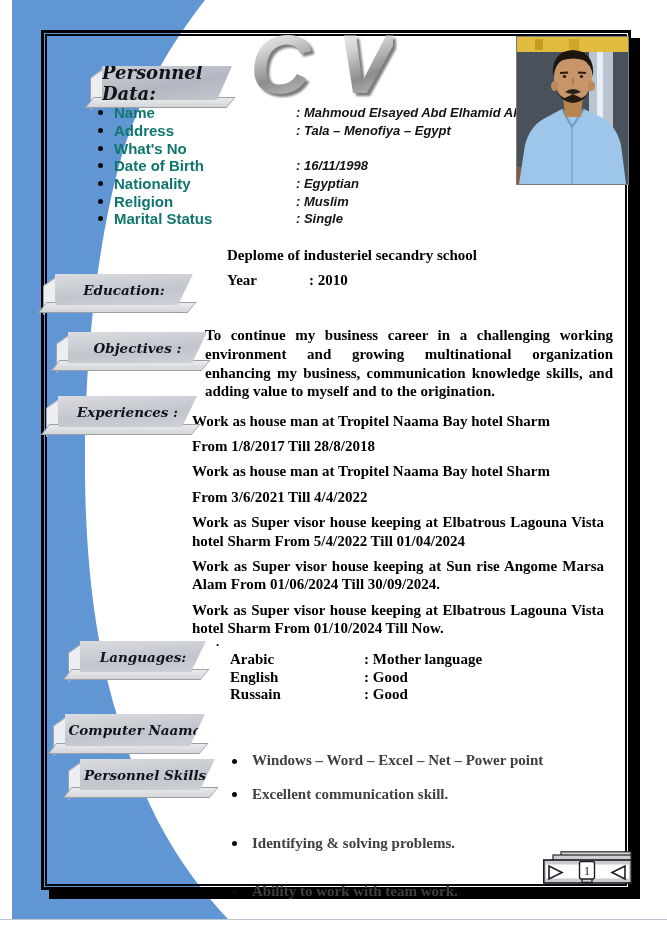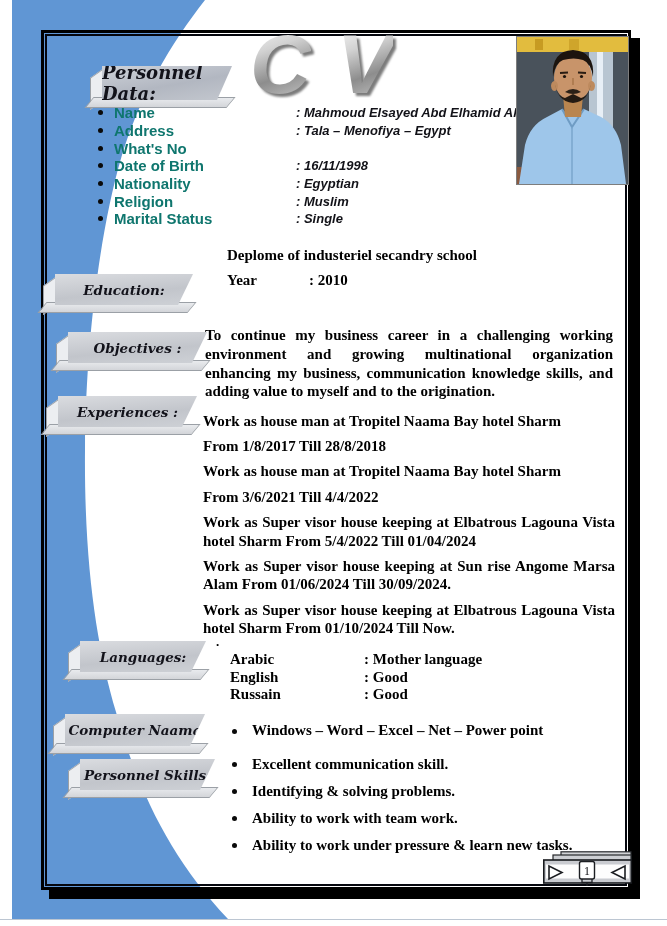--- a/index.html
+++ b/index.html
@@ -48,28 +48,28 @@
   .pd-list{left:92px;top:104px;width:430px;z-index:4;}
   .pd-row{display:grid;grid-template-columns:22px 182px 1fr;height:17.7px;align-items:center;}
   .blt{width:5px;height:5px;border-radius:50%;background:#0a0a0a;justify-self:start;margin-left:6px;}
   .pd-label{font:700 15px "Liberation Sans",sans-serif;color:#0f766e;}
   .pd-value{font:italic 700 13px "Liberation Sans",sans-serif;color:#121218;white-space:nowrap;}
   .edu-block{left:227px;top:243px;width:290px;z-index:4;}
   .edu-line1{font:700 15px "Liberation Serif",serif;line-height:25px;}
   .edu-row{display:grid;grid-template-columns:82px 1fr;font:700 15px "Liberation Serif",serif;line-height:25px;}
   .obj-text{left:205px;top:326px;width:408px;z-index:4;font:700 15px "Liberation Serif",serif;
             line-height:18.8px;text-align:justify;}
-  .exp-block{left:203px;top:412px;width:412px;z-index:4;}
+  .exp-block{left:192px;top:412px;width:412px;z-index:4;}
   .exp-block p{margin:0 0 6.5px 0;font:700 15px "Liberation Serif",serif;line-height:18.7px;text-align:justify;}
   .stray{left:216px;top:634px;z-index:4;font:700 13px "Liberation Serif",serif;}
 
   .lang-block{left:230px;top:651px;width:310px;z-index:4;}
   .lang-row{display:grid;grid-template-columns:118px 1fr;font:700 15px "Liberation Serif",serif;line-height:17.6px;gap:16px;}
 
-  .skill-row{display:flex;font:700 15px "Liberation Serif",serif;color:#000000;}
+  .skill-row{display:flex;font:700 15px "Liberation Serif",serif;color:#404040;margin-top:30px;}
   .skill-row .blt{margin:7px 15px 0 4px;flex:none;}
   .comp-block{left:228px;top:722px;width:400px;z-index:4;}
   .pers-block{left:228px;top:755px;width:405px;z-index:4;}
   .pers-block .skill-row{margin-bottom:8.3px;line-height:18.7px;}
 
   
   .photo{left:516px;top:36px;width:113px;height:149px;z-index:6;border:1px solid #7d7d7d;box-sizing:border-box;}
 
   
   .pagenav{left:543px;top:851px;z-index:6;}

